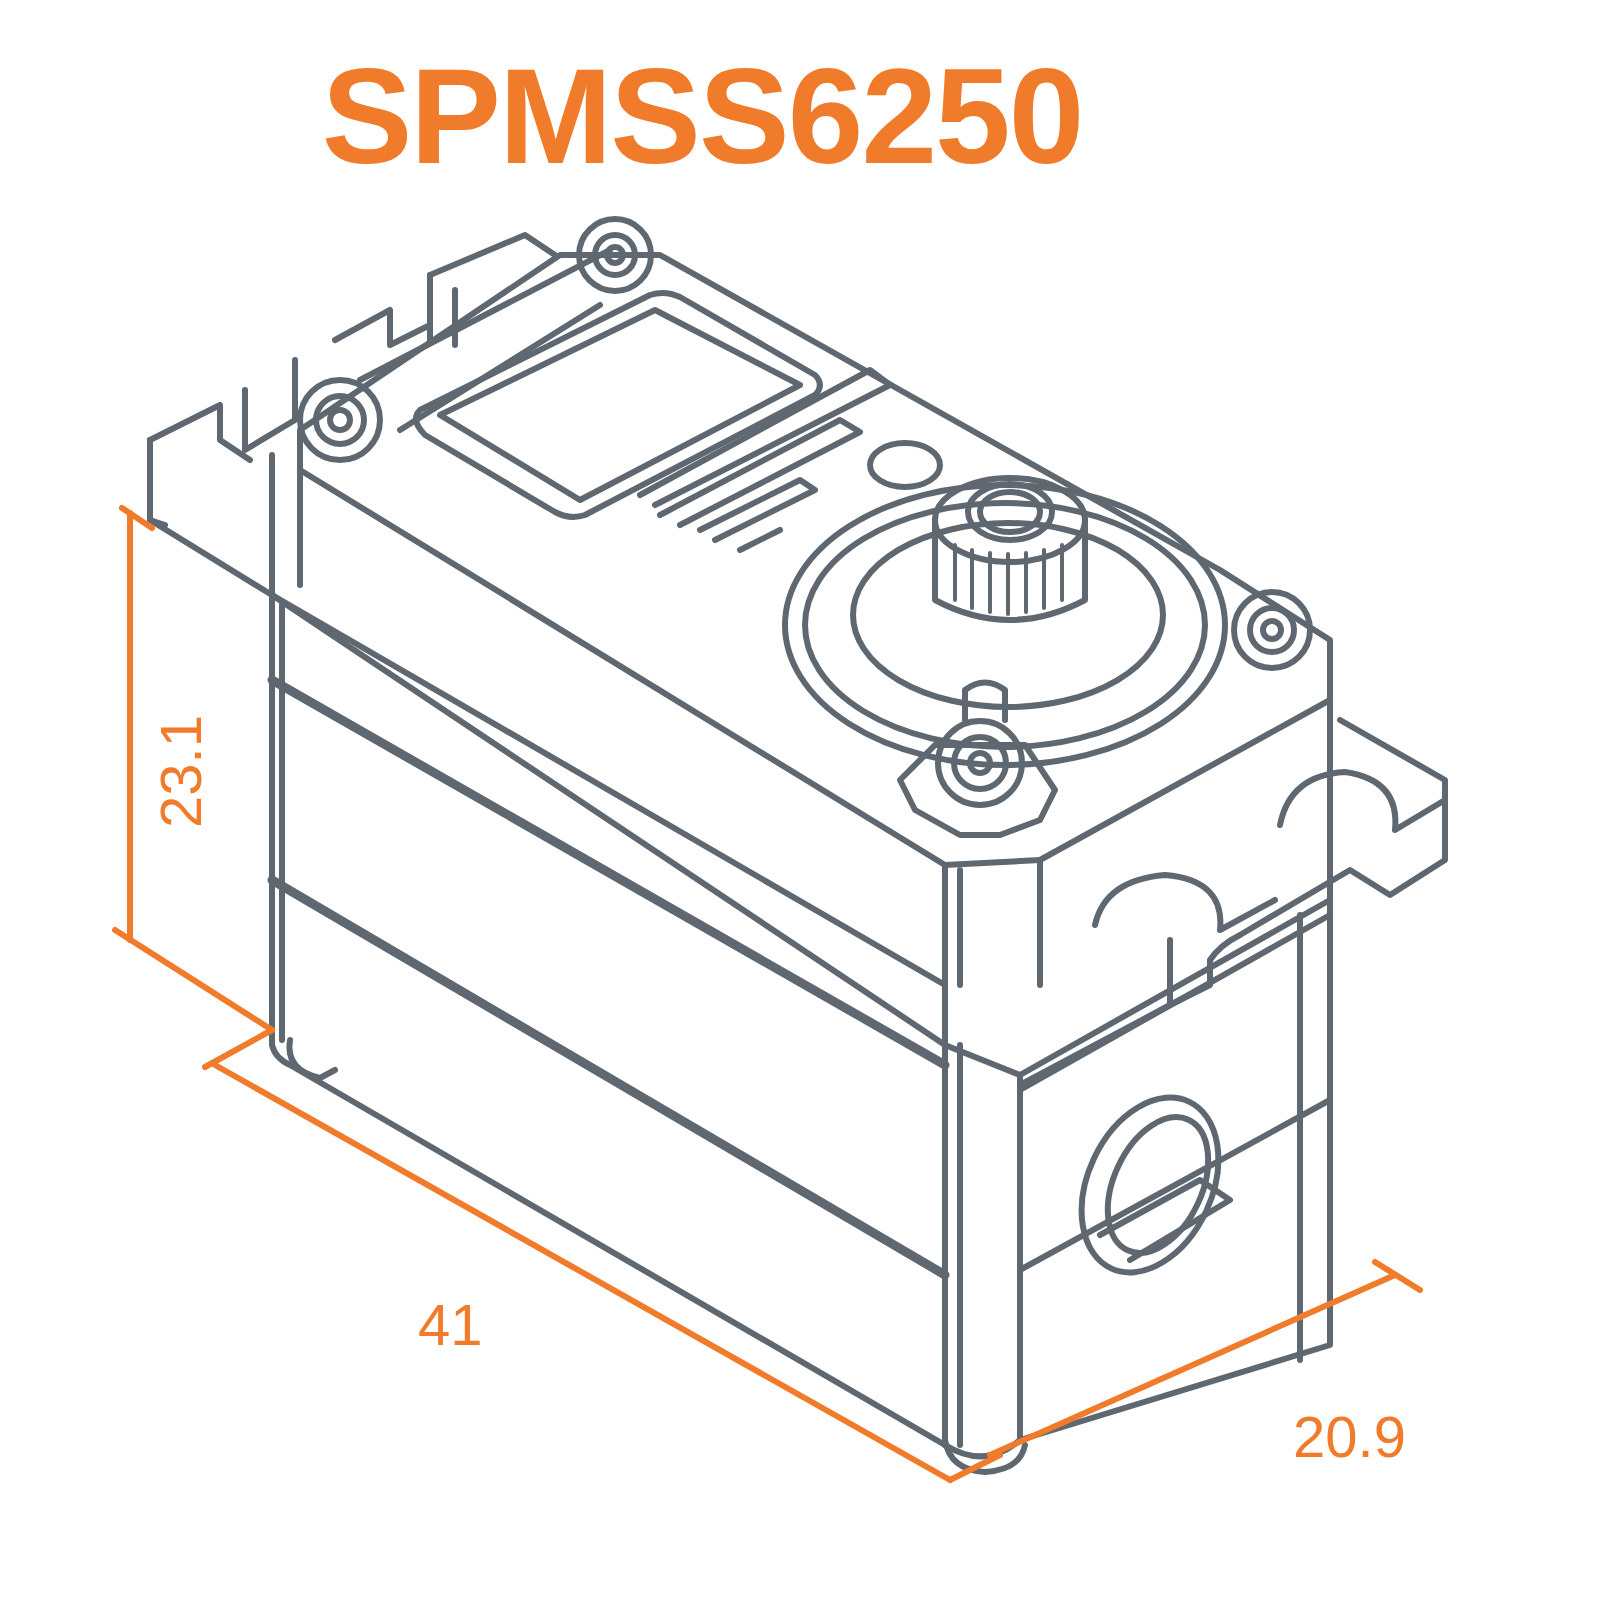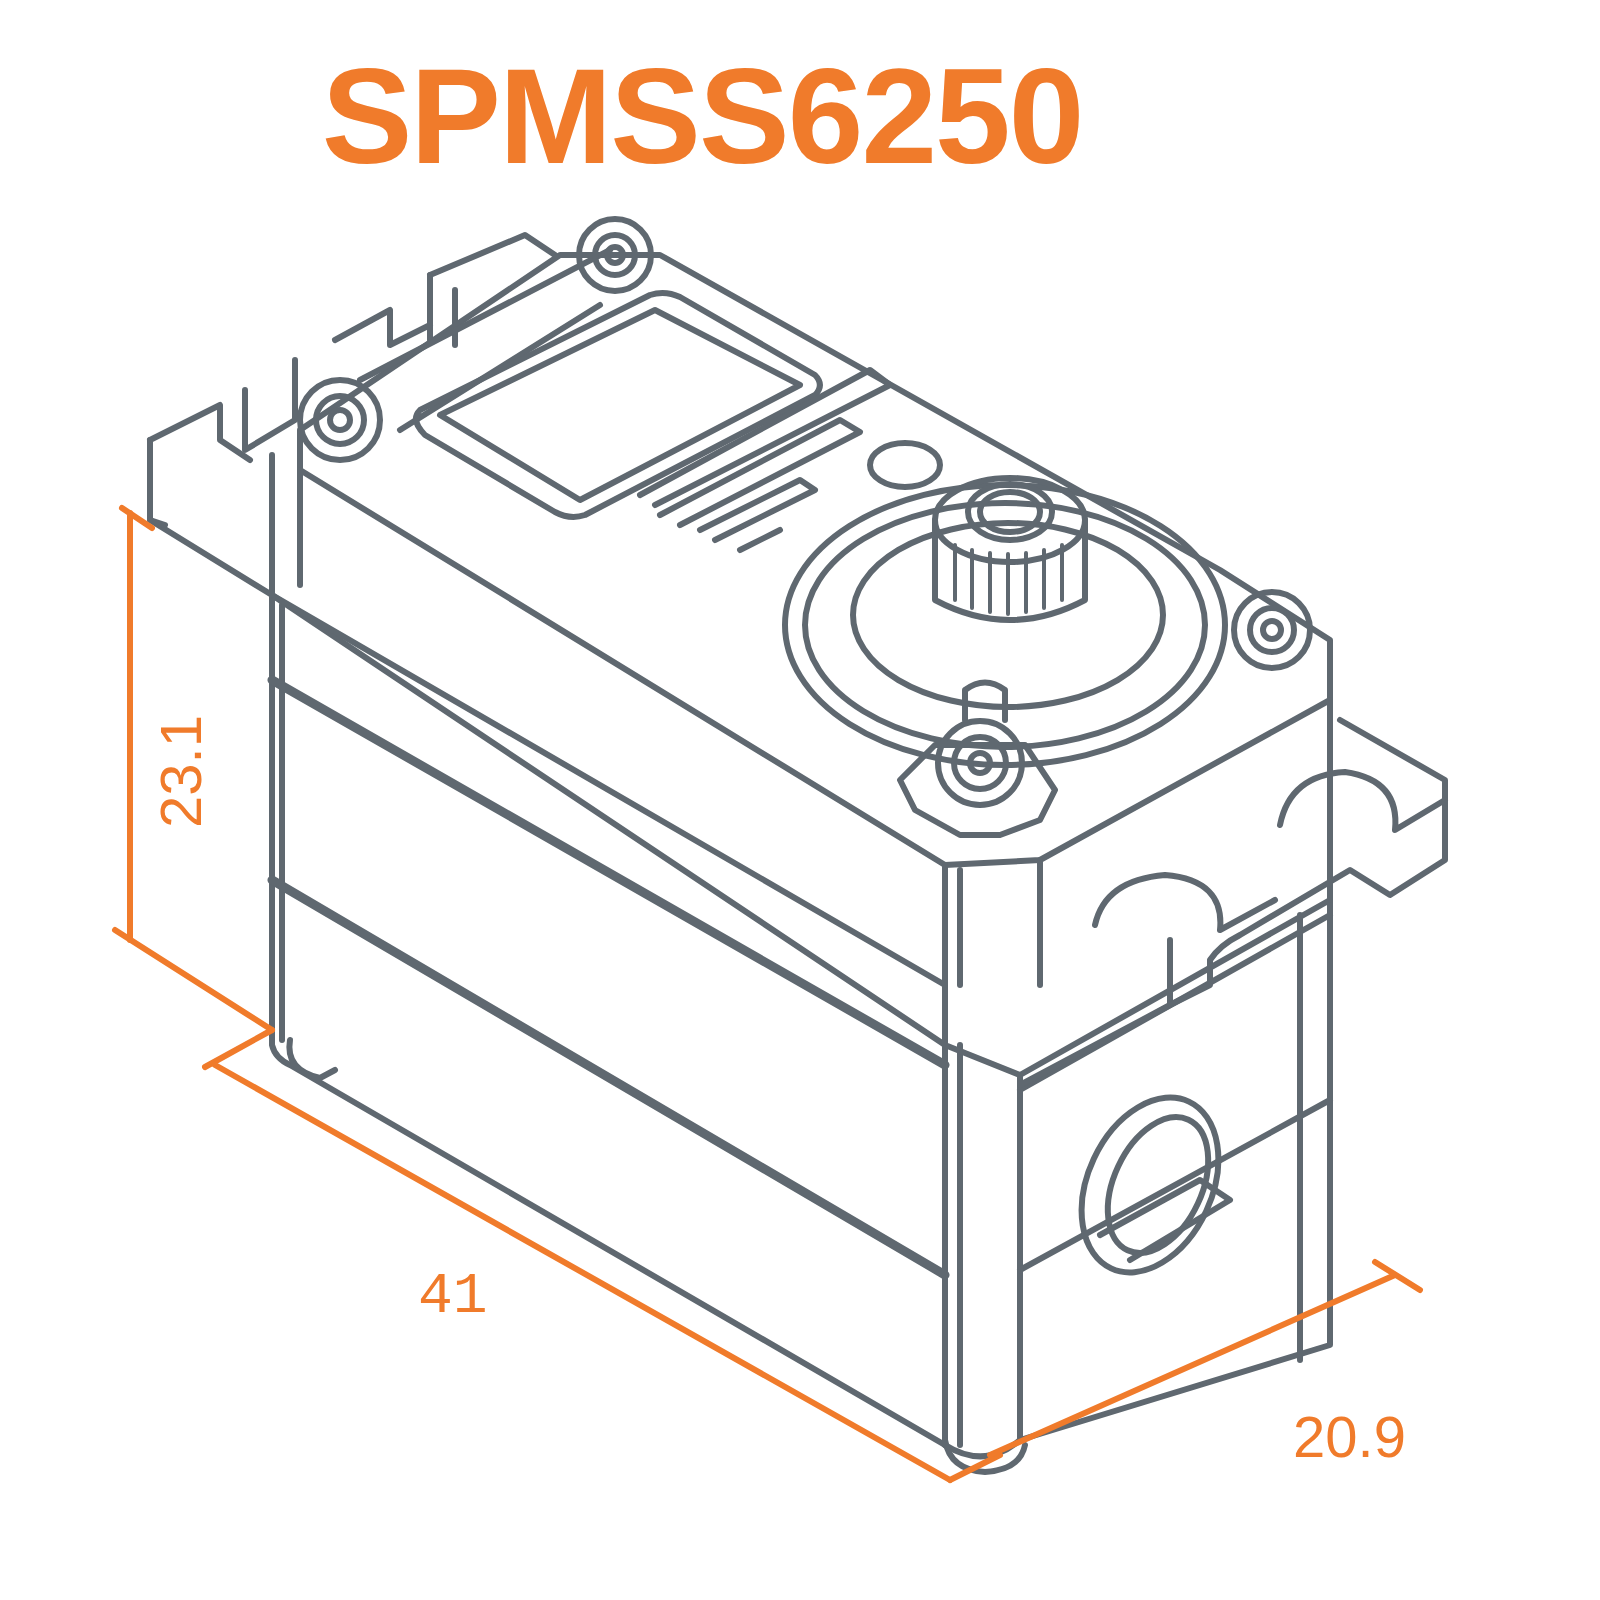--- a/index.html
+++ b/index.html
@@ -1,21 +1,21 @@
 <!DOCTYPE html>
 <html><head>
 <meta charset="utf-8">
 <style>
   html, body { margin:0; padding:0; background:#ffffff; }
   body { width:1600px; height:1600px; position:relative; overflow:hidden; font-family:"Liberation Sans", sans-serif; }
   #title { position:absolute; left:0; top:48px; width:1404px; text-align:center; font-size:136px; font-weight:bold; letter-spacing:-2px; line-height:1; }
   svg#drawing { position:absolute; left:0; top:0; }
   .dimlbl { position:absolute; font-size:58px; line-height:1; }
   #lbl-h { left:130px; top:705px; transform:rotate(-90deg); transform-origin:left top; left:152px; top:828px; }
-  #lbl-l { left:418px; top:1268px;font-family:Liberation Mono, monospace; }
+  #lbl-l { left:418px; top:1296px; }
   #lbl-w { left:1270px; top:1408px;margin-left:23px; }
 </style>
 </head>
 <body>
 
 <div id="title" style="color: rgb(240, 123, 43);">SPMSS6250</div>
 
 <svg id="drawing" width="1600" height="1600" viewBox="0 0 1600 1600">
   <g fill="none" stroke="#5f6870" stroke-width="6" stroke-linejoin="round" stroke-linecap="round">
 

